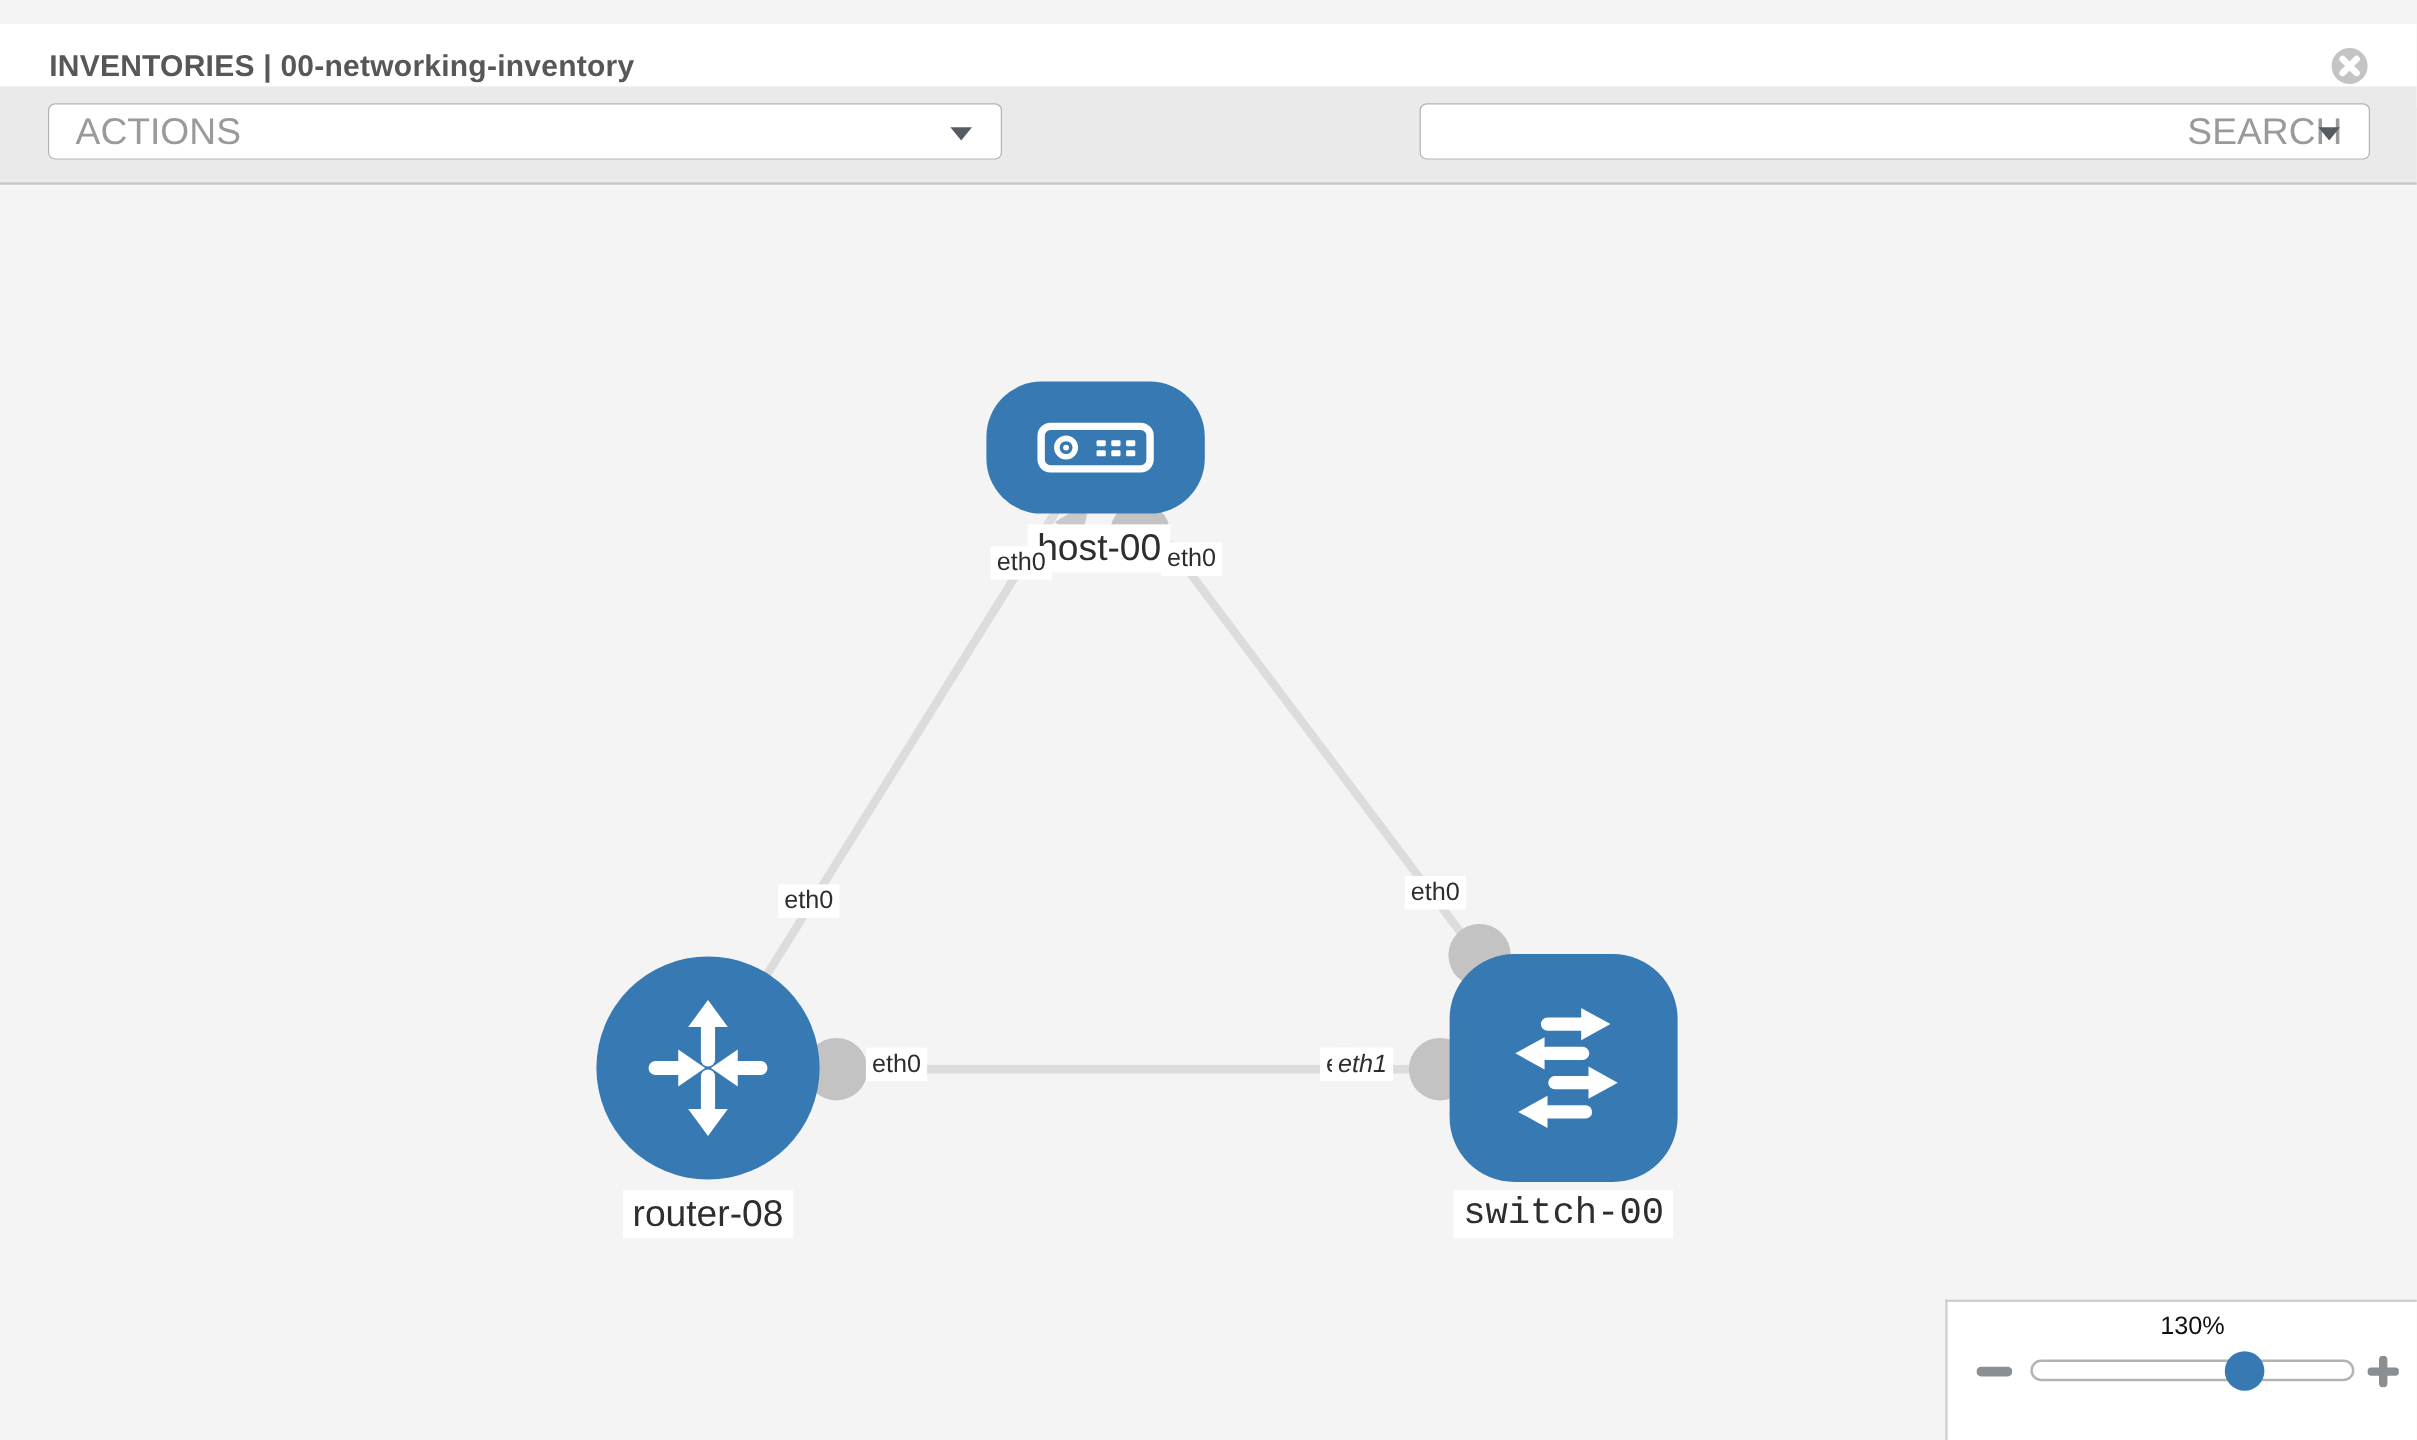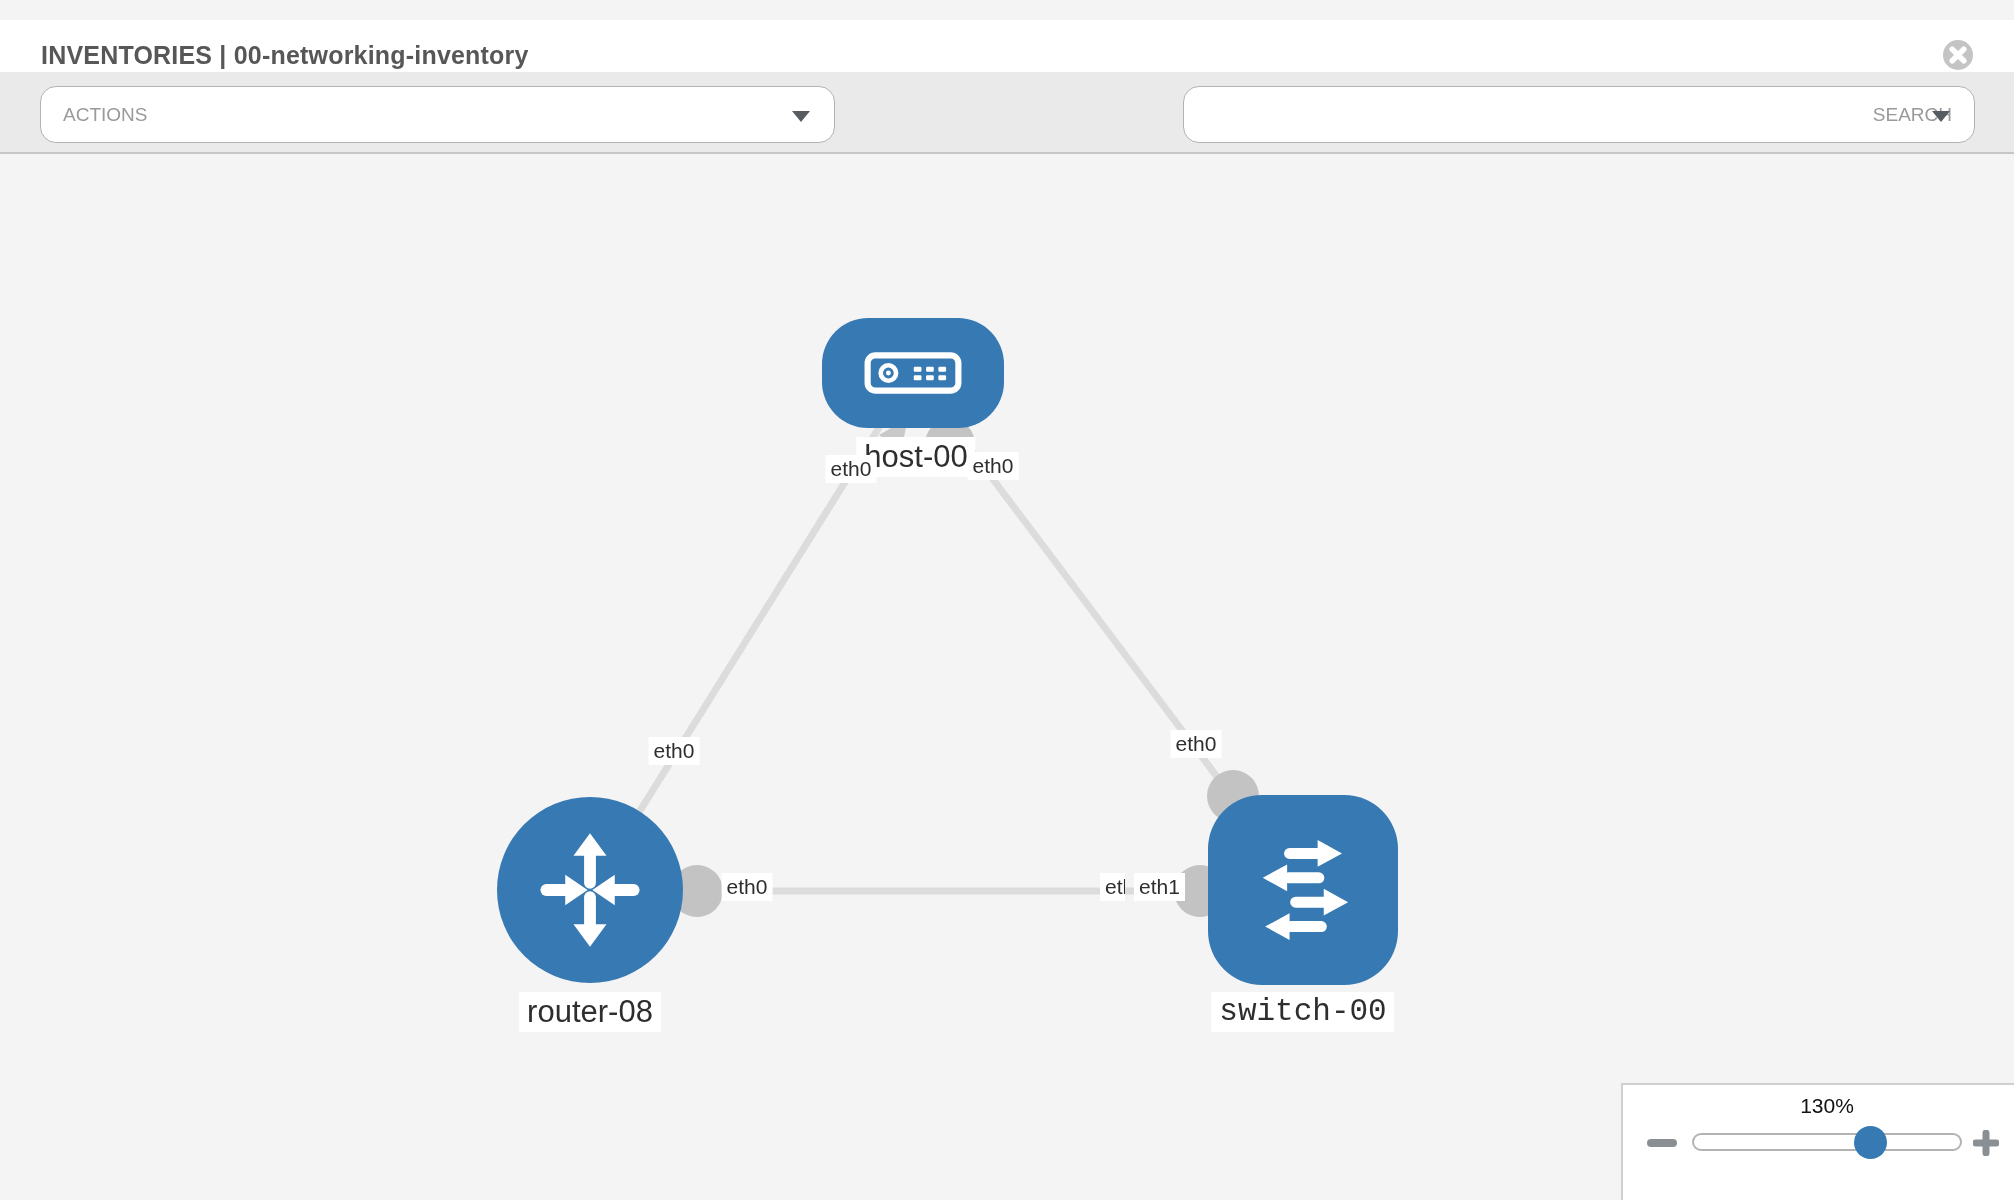--- a/index.html
+++ b/index.html
@@ -17,24 +17,24 @@
     position:absolute; right:40px; top:19px; width:32px; height:32px;
     border:none; background:transparent; cursor:pointer; padding:0;
   }
 
   
   .toolbar {
     position:absolute; left:0; top:72px; width:2014px; height:82px;
     background:#eaeaea; border-bottom:2px solid #c6c6c6;
   }
   .select {
-    position:absolute; top:14px; height:57px; background:#fff;
-    border:1px solid #b3b3b3; border-radius:16px;
+    position:absolute; top:14px; height:47px; background:#fff;
+    border:1px solid #b3b3b3; border-radius:6px;
     display:flex; align-items:center; padding:0 22px;
-    font-size:19px; color:#9a9a9a; cursor:pointer;
+    font-size:31px; color:#9a9a9a; cursor:pointer;
   }
   .select .caret {
     position:absolute; right:24px; top:50%; margin-top:-4px;
     width:0; height:0; border-left:9px solid transparent;
     border-right:9px solid transparent; border-top:11px solid #575c62;
   }
   .select.actions { left:40px; width:795px; }
   .select.search  { left:1183px; width:792px;justify-content:flex-end; }
   .iconbtn {
     position:absolute; top:96px; background:transparent; border:none;
@@ -63,21 +63,21 @@
 
   #lbl-host   { left:916px;  top:283px; }
   #lbl-router { left:590px;  top:838px; }
   #lbl-switch { left:1303px; top:838px;font-family:Liberation Mono, monospace; }
   #eth-host-left   { left:851px;  top:301px; }
   #eth-host-right  { left:993px;  top:298px; }
   #eth-router-top  { left:674px;  top:583px; }
   #eth-switch-top  { left:1196px; top:576px; }
   #eth-router-right{ left:747px;  top:719px; }
   #eth-switch-hid  { left:1100px; top:719px; }
-  #eth-switch-left { left:1134px; top:719px; }
+  #eth-switch-left { left:1110px; top:719px;font-style:italic; }
 
   
   .zoom-panel {
     position:absolute; left:1621px; top:929px; width:394px; height:136px;
     background:#ffffff; border:2px solid #cfcfcf; border-right:none; border-bottom:none;
   }
   .zoom-level { position:absolute; left:69px; top:9px; width:270px; text-align:center;
     font-size:21px; color:#111; }
   .zoom-btn { position:absolute; border:none; background:transparent; padding:0; cursor:pointer; line-height:0; }
   .zoom-btn.minus { left:24px;  top:53px; }

